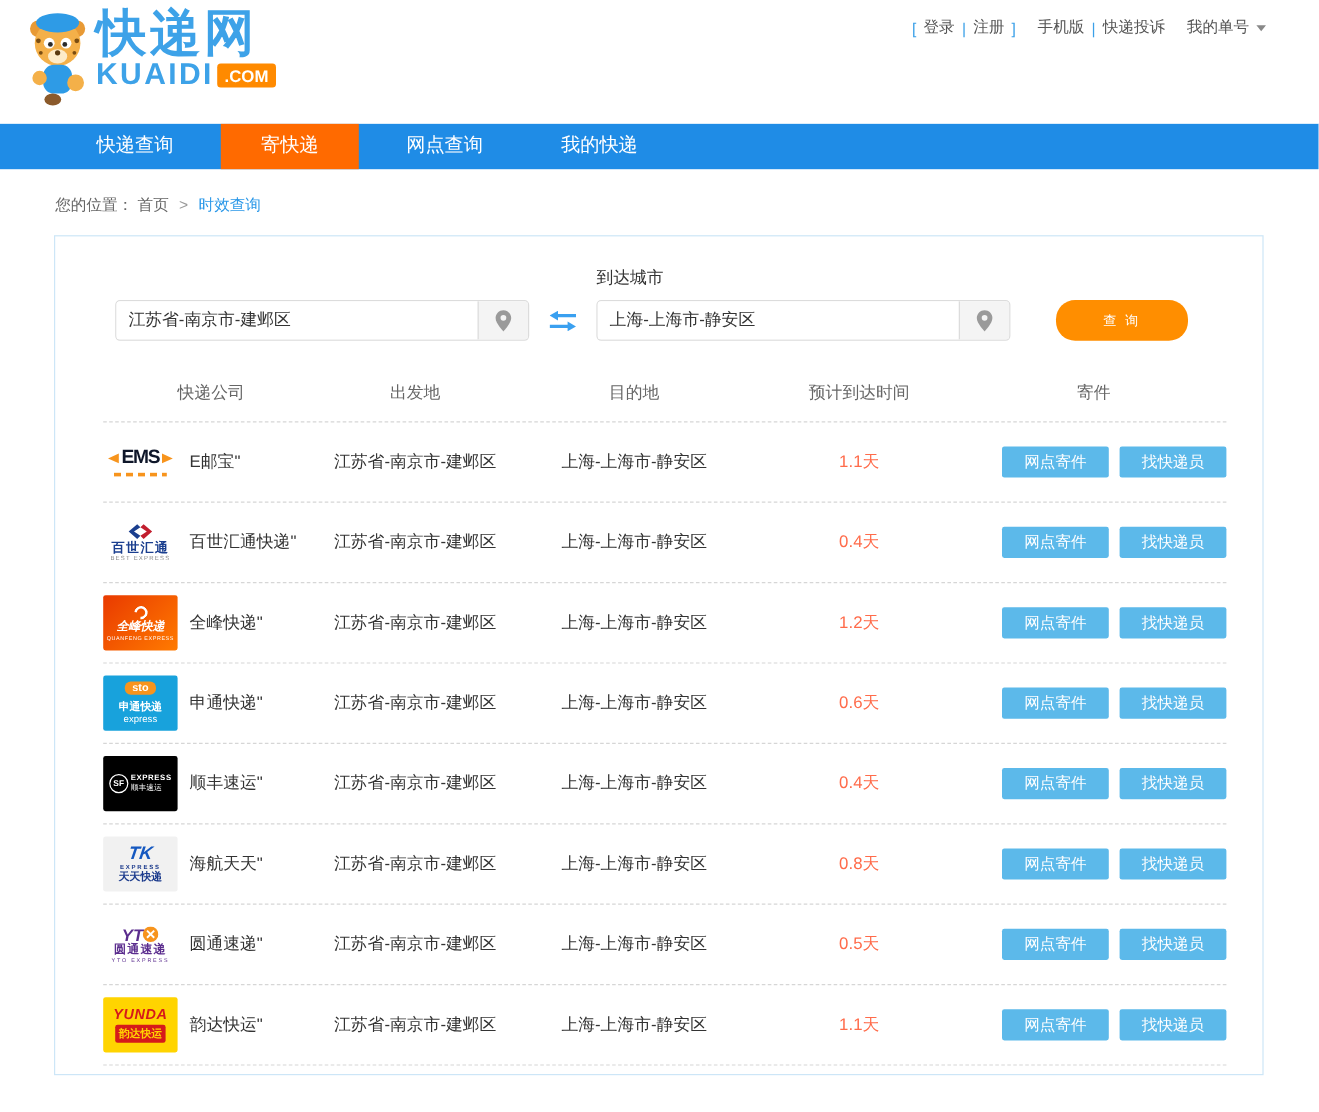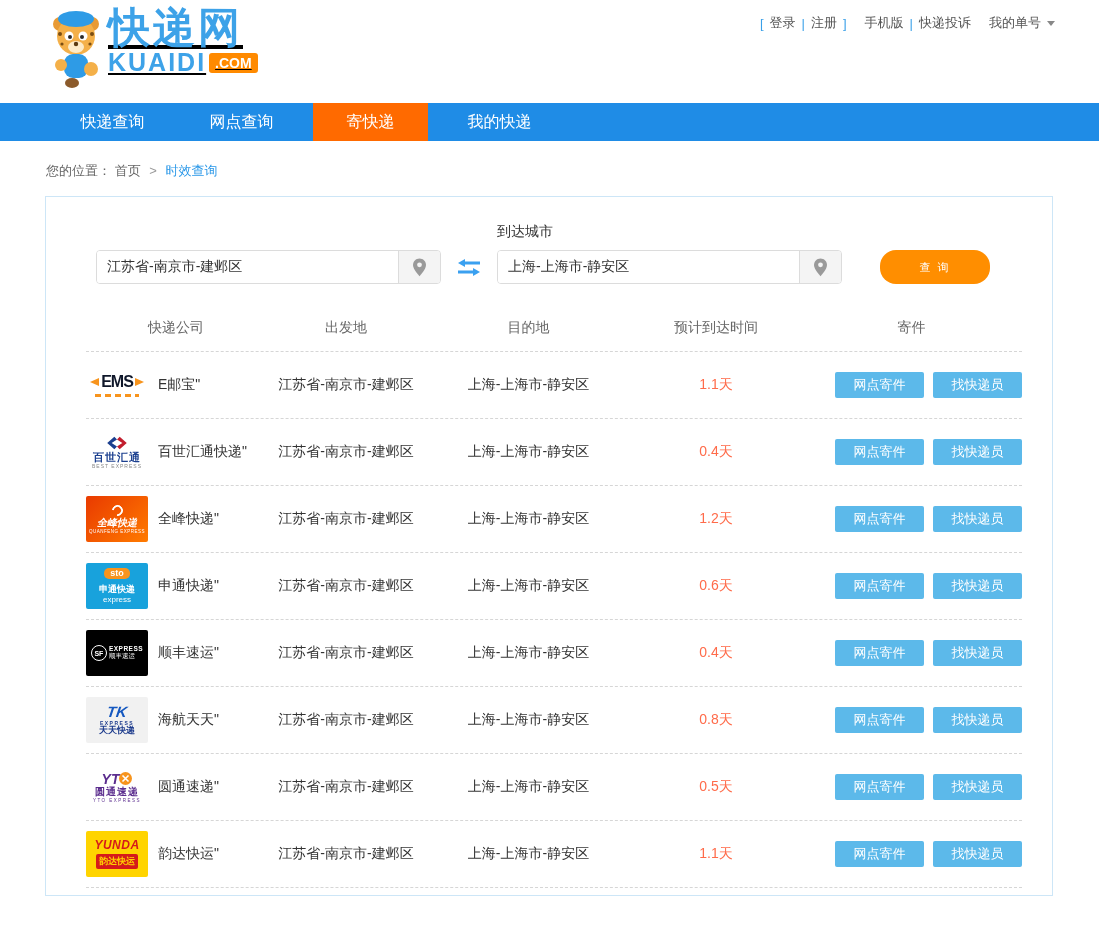--- a/index.html
+++ b/index.html
@@ -1,21 +1,21 @@
 <!DOCTYPE html>
 <html><head>
 <meta charset="utf-8">
 <style>
   * { margin:0; padding:0; box-sizing:border-box; }
   body { font-family:"Liberation Sans", sans-serif; background:#fff; }
   .page { width:1099px; height:927px; overflow:hidden; background:#fff; position:relative; }
 
   
   .topbar { height:103px; position:relative; background:#fff; }
-  .logo-area { position:absolute; left:48px; top:6px; display:flex; align-items:flex-start; cursor:pointer;text-decoration:underline; }
+  .logo-area { position:absolute; left:20px; top:6px; display:flex; align-items:flex-start; cursor:pointer; }
   .logo-text { margin-left:4px; }
   .logo-cn { font-size:42px; font-weight:bold; color:#3DA2E8; line-height:1.05; letter-spacing:3px; }
   .logo-row2 { display:flex; align-items:center; margin-top:-2px; }
   .logo-en { font-size:25px; font-weight:bold; color:#3DA2E8; letter-spacing:2px; }
   .logo-tld { background:#FF8A00; color:#fff; font-size:14px; font-weight:bold; padding:2px 6px; border-radius:3px; margin-left:3px; }
   .slogan { font-family:"DejaVu Serif", serif; font-style:italic; font-size:17px; color:#222;
             align-self:flex-end; margin:0 0 4px 14px; letter-spacing:1px; white-space:nowrap; }
   .top-links { position:absolute; right:44px; top:14px; font-size:13px; color:#555; display:flex; align-items:center; }
   .top-links .blue { color:#3AA0E8; }
   .top-links a, .top-links .lnk { color:#555; text-decoration:none; cursor:pointer; }
@@ -174,22 +174,22 @@
         <span class="tl-sp"></span>
       <span class="lnk">快递投诉</span>
       <span class="tl-gap"></span>
       <span class="lnk">我的单号</span>
       <span class="caret"></span>
     </div>
   </div>
 
   <div class="mainnav">
     <div class="nav-item">快递查询</div>
+    <div class="nav-item active">寄快递</div>
     <div class="nav-item">网点查询</div>
-    <div class="nav-item active">寄快递</div>
     <div class="nav-item">我的快递</div>
   </div>
 
 
   <div class="breadcrumb">
     <span>您的位置：</span>
     <span class="bc-home">首页</span>
     <span class="sep">&gt;</span>
     <span class="bc-current">时效查询</span>
   </div>

